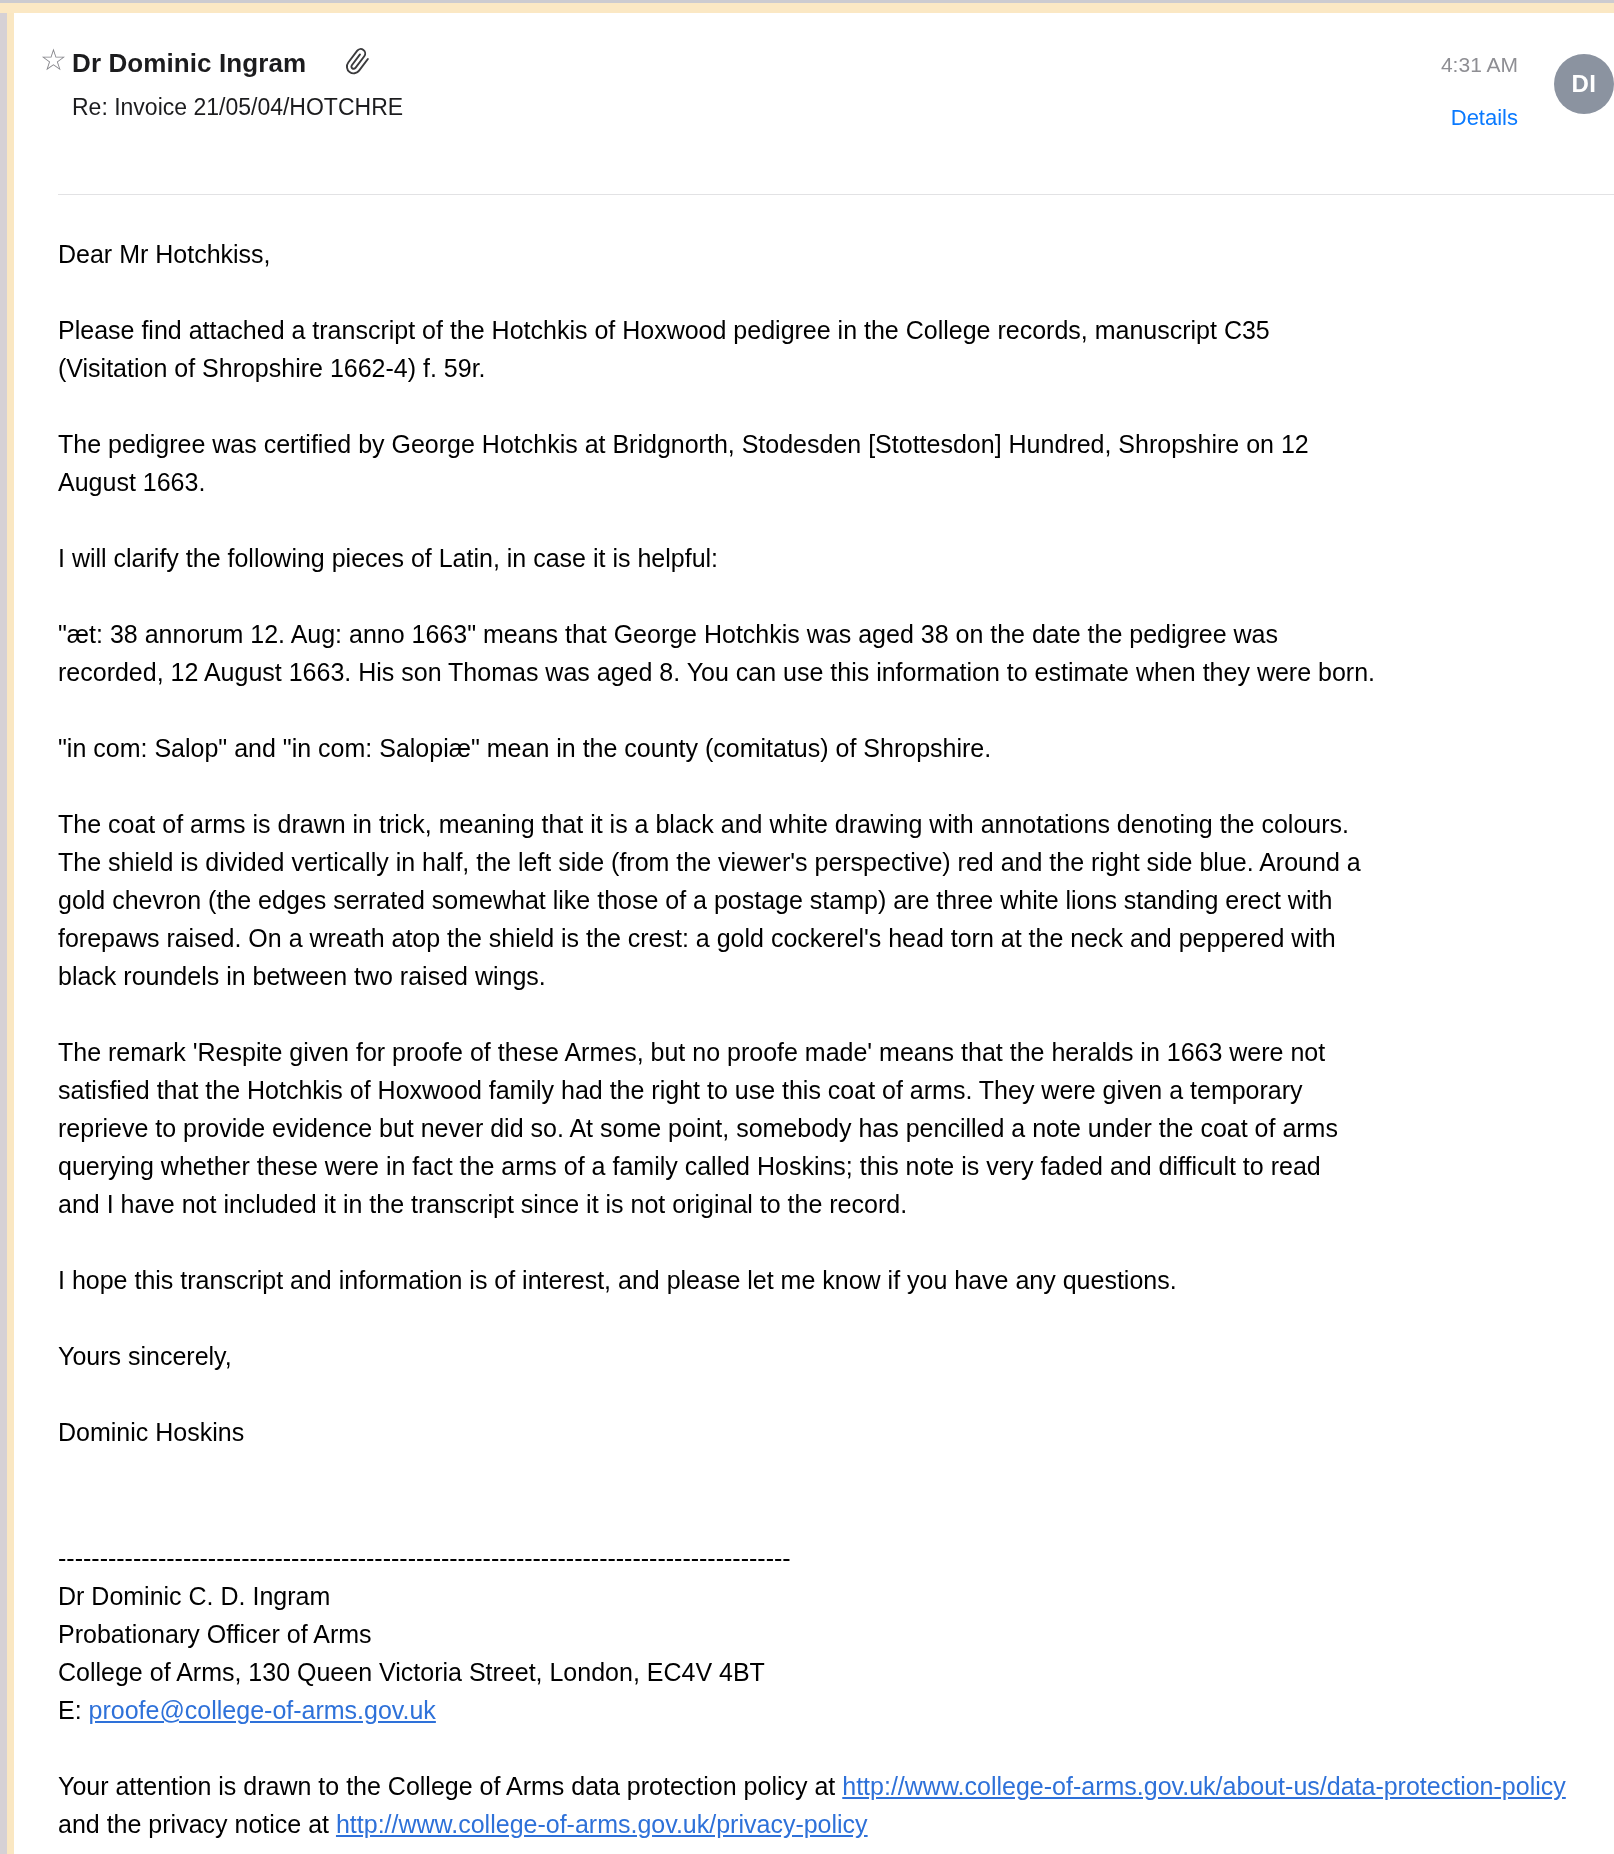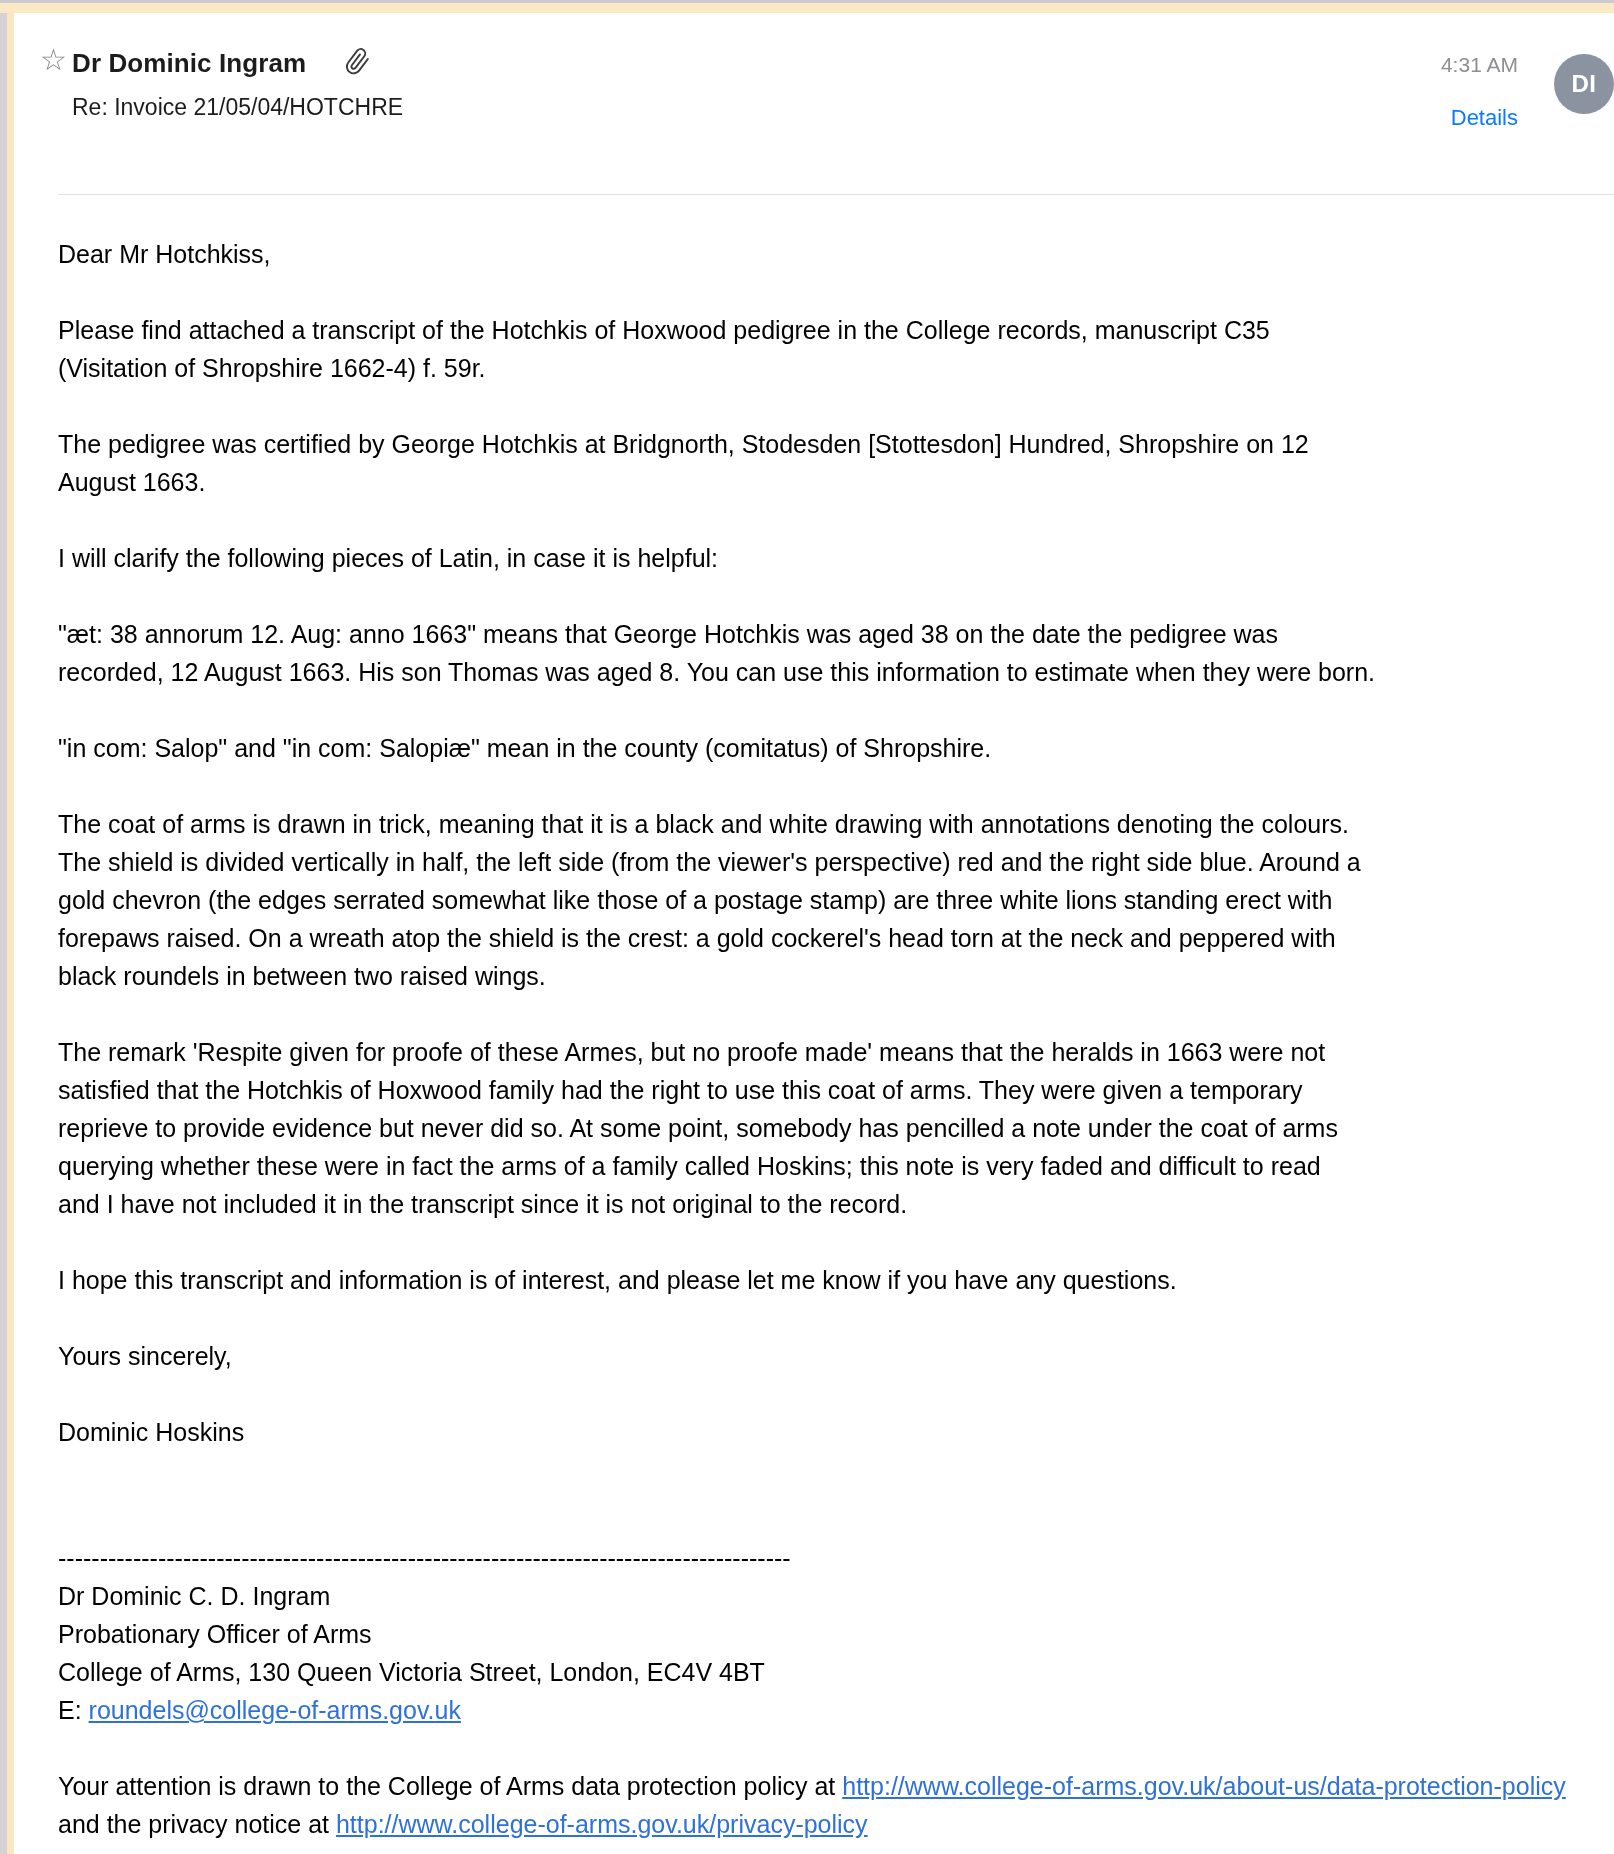--- a/index.html
+++ b/index.html
@@ -110,21 +110,21 @@
 and I have not included it in the transcript since it is not original to the record.</p>
       <p>I hope this transcript and information is of interest, and please let me know if you have any questions.</p>
       <p>Yours sincerely,</p>
       <p>Dominic Hoskins</p>
 
       <div class="sig">
         <span class="line">----------------------------------------------------------------------------------------</span>
         <span class="line">Dr Dominic C. D. Ingram</span>
         <span class="line">Probationary Officer of Arms</span>
         <span class="line">College of Arms, 130 Queen Victoria Street, London, EC4V 4BT</span>
-        <span class="line"><span>E: </span><a class="link">roundels@college-of-arms.gov.uk</a></span>
+        <span class="line"><span>E: </span><a class="link">proofe@college-of-arms.gov.uk</a></span>
       </div>
 
       <div class="disclaimer">
         <span>Your attention is drawn to the College of Arms data protection policy at </span><a class="link">http://www.college-of-arms.gov.uk/about-us/data-protection-policy</a><span> and the privacy notice at </span><a class="link">http://www.college-of-arms.gov.uk/privacy-policy</a>
       </div>
     </div>
 
   </div>
 </div>
 

